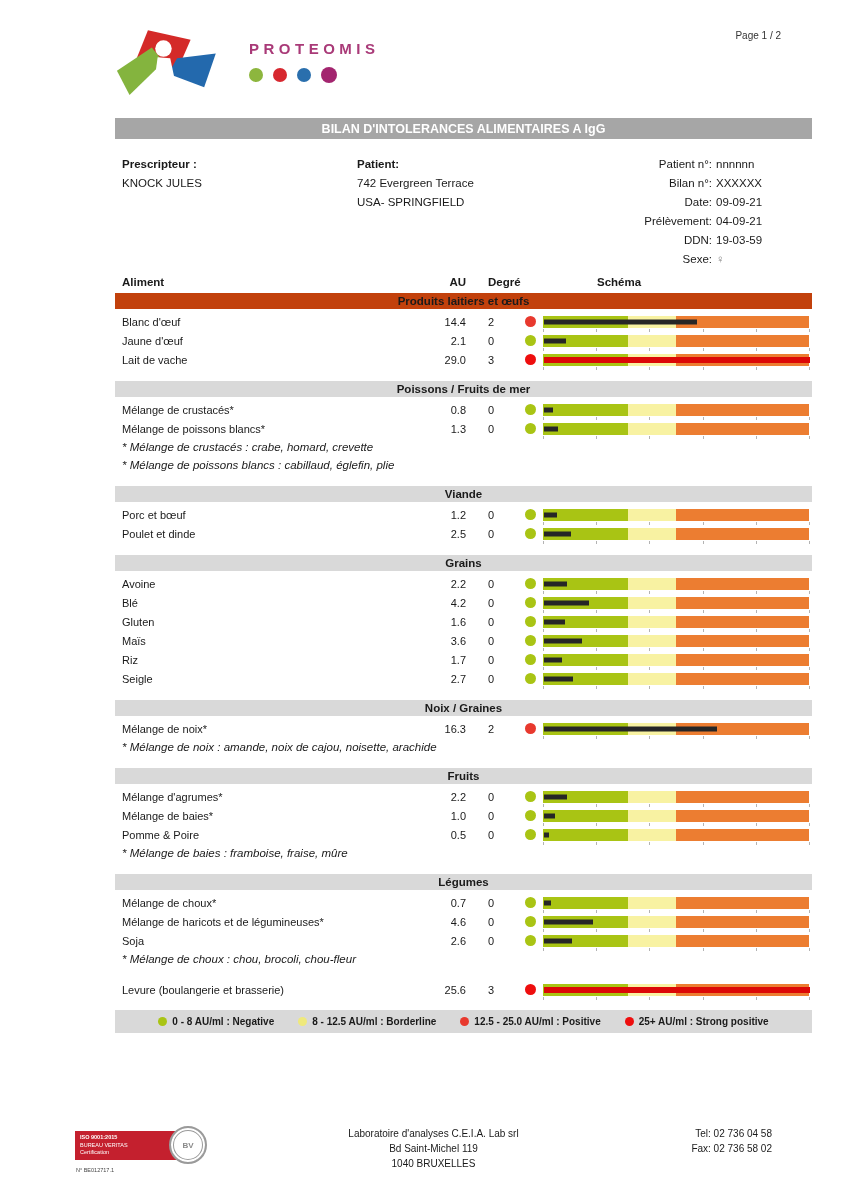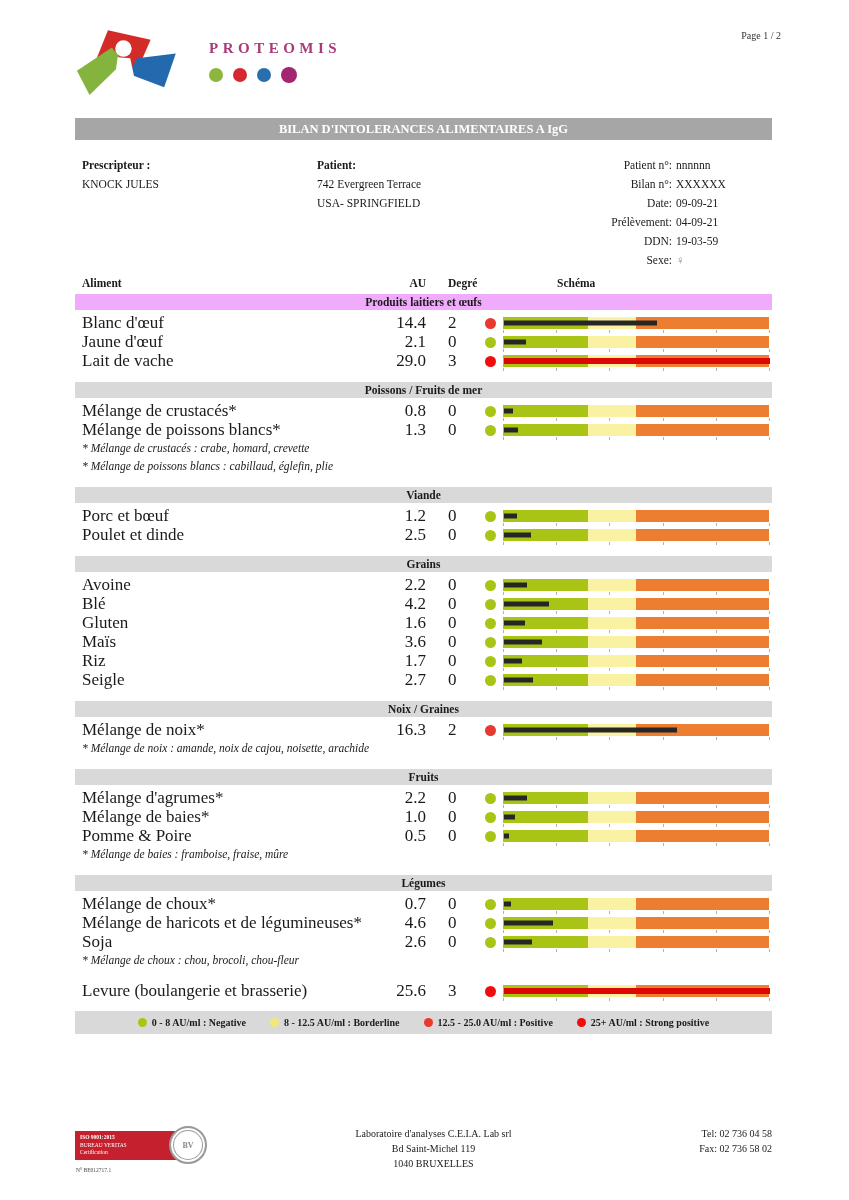--- a/index.html
+++ b/index.html
@@ -1,19 +1,19 @@
 <!DOCTYPE html>
 <html><head>
 <meta charset="utf-8">
 <style>
   * { margin:0; padding:0; box-sizing:border-box; }
   html,body { background:#ffffff; }
   .page {
     position:relative; width:849px; height:1200px; background:#fff;
-    font-family:Liberation Serif, serif; color:#1a1a1a; overflow:hidden;
+    font-family:Liberation Sans, sans-serif; color:#1a1a1a; overflow:hidden;padding-left:40px;
   }
   .page-label { position:absolute; top:30px; right:68px; font-size:10px; color:#333; }
 
   
   .brand-row { display:flex; align-items:flex-start; padding-top:28px; margin-left:75px; height:106px; }
   .logo-svg { width:126px; height:76px; flex:0 0 auto; }
   .brand-block { margin-left:8px; padding-top:12px; }
   .brand-name { font-size:15px; letter-spacing:4.5px; font-weight:bold; }
   .brand-dots { display:flex; gap:10px; margin-top:10px; align-items:center; }
   .brand-dots span { width:14px; height:14px; border-radius:50%; display:inline-block; }
@@ -43,21 +43,21 @@
   .c-name { padding-left:7px; white-space:nowrap; overflow:hidden; }
   .c-au { text-align:right; padding-right:2px; }
   .c-deg { padding-left:20px; }
   .schema-h { padding-left:72px; }
   .food-section { margin-top:12px; }
   .food-section.first { margin-top:2px; }
   .band {
     background:#d9d9d9; font-weight:bold; font-size:11.5px; text-align:center;
     height:16px; line-height:16px; margin-bottom:3px;
   }
-  .trow { height:19px; font-size:17px; }
+  .trow { height:19px; font-size:11px; }
   .footnote { font-style:italic; font-size:11.5px; line-height:18px; padding-left:7px; }
 
   .c-viz { display:flex; align-items:center; gap:7px; padding-right:3px; }
   .dot { width:11px; height:11px; border-radius:50%; flex:0 0 auto; }
   .strip { flex:1; height:12px; position:relative; display:flex; }
   .zone { height:100%; }
   .vbar { position:absolute; left:1px; top:50%; transform:translateY(-50%); height:5px; }
   .vbar.thick { height:6px; }
   .tick { position:absolute; top:13px; width:1px; height:3px; background:#b3b3b3; }
 
@@ -161,21 +161,21 @@
 
     <div class="table">
       <div class="thead">
         <div class="c-name">Aliment</div>
         <div class="c-au">AU</div>
         <div class="c-deg">Degré</div>
         <div class="schema-h b">Schéma</div>
       </div>
       <div id="sections">
           <section class="food-section first">
-            <div class="band" style="background: #f0abfc;">Produits laitiers et œufs</div>
+            <div class="band" style="background: #c2410c;">Produits laitiers et œufs</div>
             <div class="trow">
               <div class="c-name">Blanc d'œuf</div>
               <div class="c-au">14.4</div>
               <div class="c-deg">2</div>
               <div class="c-viz">
                 <span class="dot" style="background: rgb(232, 57, 46);"></span>
                 <div class="strip">
                   <div class="zone" style="width: 32%; background: rgb(169, 196, 20);"></div>
                   <div class="zone" style="width: 18%; background: rgb(248, 242, 162);"></div>
                   <div class="zone" style="width: 50%; background: rgb(236, 125, 49);"></div>

